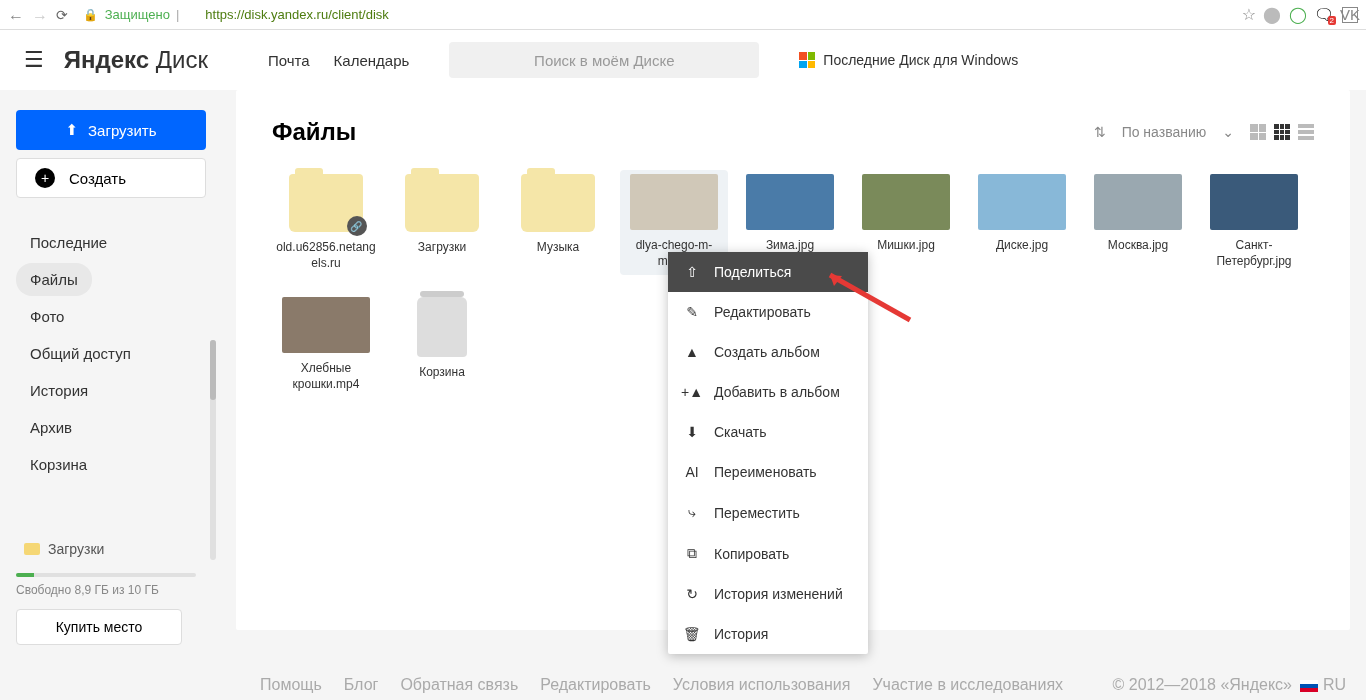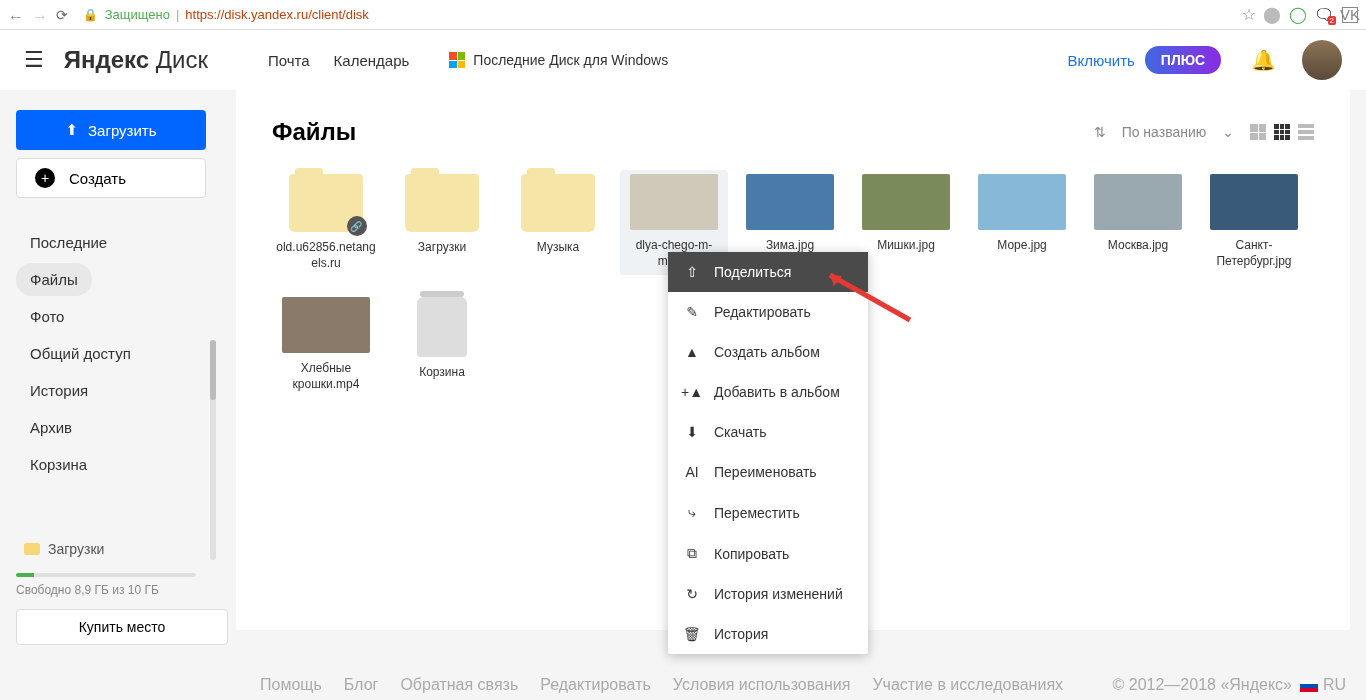--- a/index.html
+++ b/index.html
@@ -7,21 +7,21 @@
 
 
 .browser-bar { height: 30px; background: #fff; border-bottom: 1px solid #ddd; display: flex; align-items: center; padding: 0 8px; gap: 8px; }
 .nav-arrow { color: #888; font-size: 16px; cursor: pointer; }
 .nav-arrow.disabled { color: #ccc; }
 .reload { color: #666; font-size: 14px; }
 .url-bar { flex: 1; display: flex; align-items: center; gap: 6px; font-size: 13px; padding: 0 8px; }
 .lock-icon { color: #4caf50; font-size: 12px; }
 .secure-text { color: #4caf50; }
 .url-sep { color: #aaa; }
-.url-text { color: #c2410c; }
+.url-text { color: #4d7c0f; margin-left: 20px; }
 .ext-icons { display: flex; gap: 10px; align-items: center; }
 .ext-icon { width: 16px; height: 16px; display: flex; align-items: center; justify-content: center; }
 
 
 .header { height: 60px; background: #fff; display: flex; align-items: center; padding: 0 24px; gap: 20px; }
 .menu-btn { font-size: 22px; color: #333; }
 .logo { font-size: 24px; font-weight: bold; }
 .logo .y { color: #333; }
 .logo .d { color: #333; font-weight: 400; }
 .top-links { display: flex; gap: 24px; margin-left: 40px; }
@@ -47,21 +47,21 @@
 .nav-list { margin-top: 28px; display: flex; flex-direction: column; gap: 4px; }
 .nav-item { padding: 8px 14px; font-size: 15px; color: #333; border-radius: 16px; cursor: pointer; width: fit-content; }
 .nav-item.active { background: #e8e8e8; }
 .scroll-track { position: absolute; right: 4px; top: 250px; width: 6px; height: 220px; background: #e0e0e0; border-radius: 3px; }
 .scroll-thumb { width: 6px; height: 60px; background: #bbb; border-radius: 3px; }
 .tree-item { margin-top: 60px; display: flex; align-items: center; gap: 8px; font-size: 14px; color: #555; padding-left: 8px; }
 .tree-folder { width: 16px; height: 12px; background: #f5d775; border-radius: 2px; }
 .storage-bar { width: 180px; height: 4px; background: #e0e0e0; border-radius: 2px; margin-top: 16px; overflow: hidden; }
 .storage-fill { width: 18px; height: 4px; background: #4caf50; }
 .storage-text { font-size: 12px; color: #888; margin-top: 6px; }
-.buy-btn { width: 212px; height: 36px; background: #fff; border: 1px solid #ddd; border-radius: 4px; font-size: 14px; margin-top: 12px; cursor: pointer; }
+.buy-btn { width: 166px; height: 36px; background: #fff; border: 1px solid #ddd; border-radius: 4px; font-size: 14px; margin-top: 12px; cursor: pointer; }
 
 
 .content { flex: 1; background: #fff; margin: 0 16px; border-radius: 2px; padding: 28px 36px; height: 540px; position: relative; }
 .content-header { display: flex; align-items: center; }
 .content-title { font-size: 24px; font-weight: bold; }
 .content-controls { margin-left: auto; display: flex; align-items: center; gap: 16px; color: #888; font-size: 14px; }
 .view-icons { display: flex; gap: 8px; }
 .view-icon { width: 16px; height: 16px; display: grid; gap: 1px; }
 .vg-2 { grid-template-columns: 1fr 1fr; grid-template-rows: 1fr 1fr; }
 .vg-3 { grid-template-columns: repeat(3,1fr); grid-template-rows: repeat(3,1fr); }
@@ -119,34 +119,31 @@
 
 <div class="header">
   <span class="menu-btn">☰</span>
   <div class="logo">
     <span class="y">Яндекс</span> <span class="d">Диск</span>
   </div>
   <div class="top-links">
     <span class="top-link">Почта</span>
     <span class="top-link">Календарь</span>
   </div>
+  <div class="search-box">
+    <span>Поиск в моём Диске</span>
+  </div>
   <div class="install-block">
     <div class="win-flag">
         <span></span>
         <span></span>
         <span></span>
         <span></span>
       </div>
     <span>Последние Диск для Windows</span>
-  </div>
-  <div class="plus-block">
-    <span class="enable-text">Включить</span>
-    <span class="plus-badge">ПЛЮС</span>
-    <span class="bell">🔔</span>
-    <div class="avatar"></div>
   </div>
 </div>
 
 <div class="main">
 
   <div class="sidebar">
     <button class="upload-btn">
       <span>⬆</span>
       <span>Загрузить</span>
     </button>
@@ -232,21 +229,21 @@
         <div class="file-item">
           <div class="img-thumb" style="background: rgb(74, 123, 168);"></div>
           <div class="file-name">Зима.jpg</div>
         </div>
         <div class="file-item">
           <div class="img-thumb" style="background: rgb(122, 138, 90);"></div>
           <div class="file-name">Мишки.jpg</div>
         </div>
         <div class="file-item">
           <div class="img-thumb" style="background: rgb(136, 184, 216);"></div>
-          <div class="file-name">Море.jpg</div>
+          <div class="file-name">Диске.jpg</div>
         </div>
         <div class="file-item">
           <div class="img-thumb" style="background: rgb(154, 168, 176);"></div>
           <div class="file-name">Москва.jpg</div>
         </div>
         <div class="file-item">
           <div class="img-thumb" style="background: rgb(58, 90, 122);"></div>
           <div class="file-name">Санкт-Петербург.jpg</div>
         </div>
         <div class="file-item">

